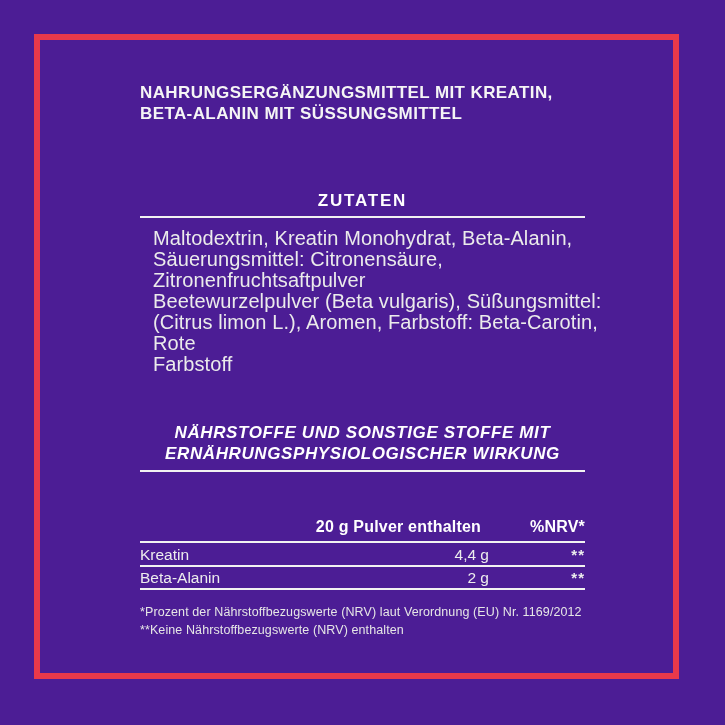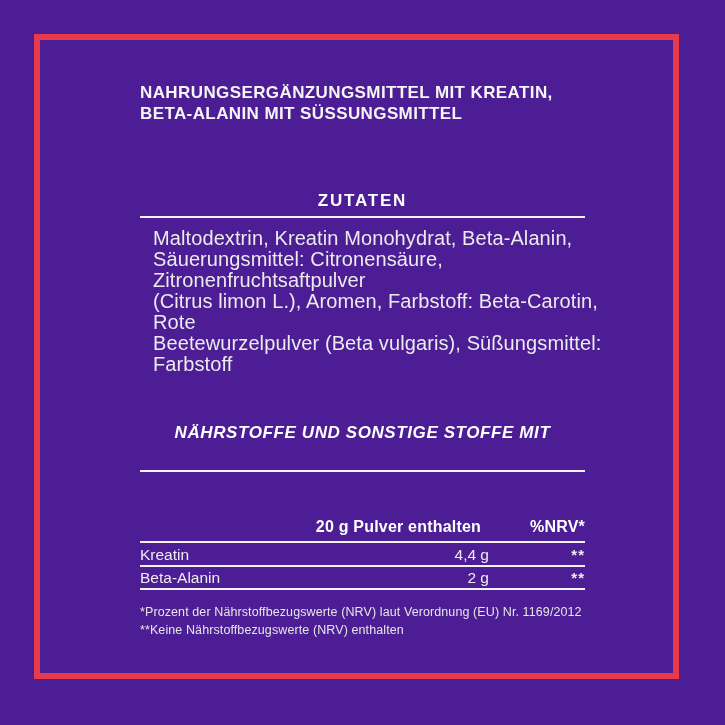--- a/index.html
+++ b/index.html
@@ -105,27 +105,28 @@
       <div>NAHRUNGSERGÄNZUNGSMITTEL MIT KREATIN,</div>
       <div>BETA-ALANIN MIT SÜSSUNGSMITTEL</div>
     </div>
 
     <div class="section-heading zutaten-heading">ZUTATEN</div>
     <div class="rule rule-zutaten"></div>
 
     <div class="ingredients">
       <div>Maltodextrin, Kreatin Monohydrat, Beta-Alanin,</div>
       <div>Säuerungsmittel: Citronensäure, Zitronenfruchtsaftpulver</div>
+      <div>Beetewurzelpulver (Beta vulgaris), Süßungsmittel:</div>
       <div>(Citrus limon L.), Aromen, Farbstoff: Beta-Carotin, Rote</div>
-      <div>Beetewurzelpulver (Beta vulgaris), Süßungsmittel:</div>
       <div>Farbstoff</div>
     </div>
 
     <div class="section-heading naehrstoffe-heading">
       <div>NÄHRSTOFFE UND SONSTIGE STOFFE MIT</div>
+      <div>ERNÄHRUNGSPHYSIOLOGISCHER WIRKUNG</div>
     </div>
     <div class="rule rule-naehrstoffe"></div>
 
     <div class="tbl-cell tbl-header-amount">20 g Pulver enthalten</div>
     <div class="tbl-cell tbl-header-nrv">%NRV*</div>
     <div class="rule rule-header"></div>
 
     <div class="tbl-cell tbl-row-name row1">Kreatin</div>
     <div class="tbl-cell tbl-row-amount row1">4,4 g</div>
     <div class="tbl-cell tbl-row-nrv row1">**</div>

